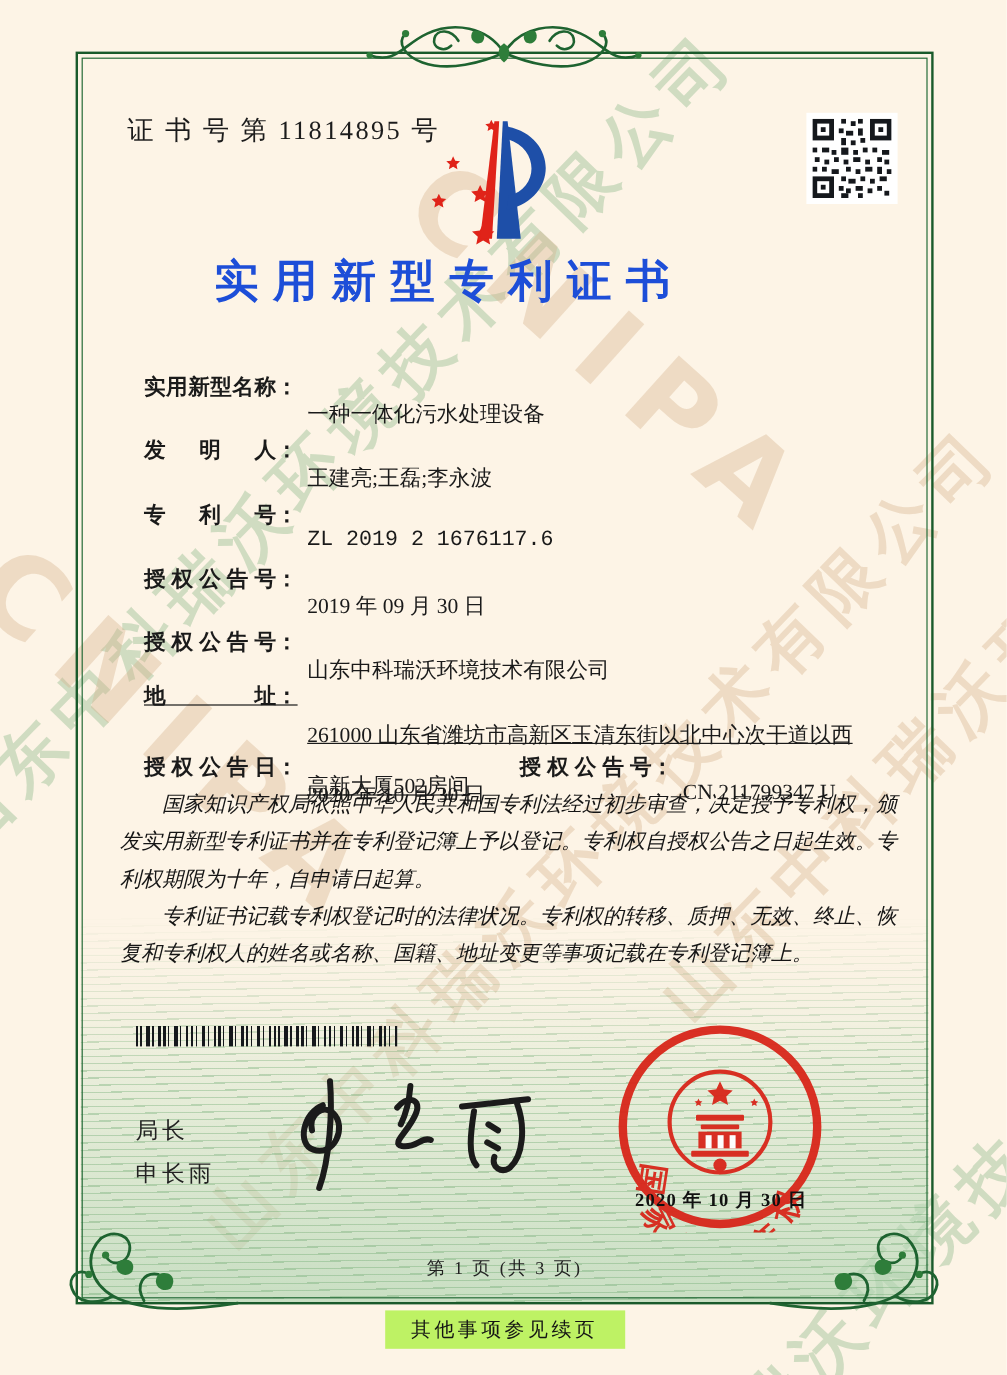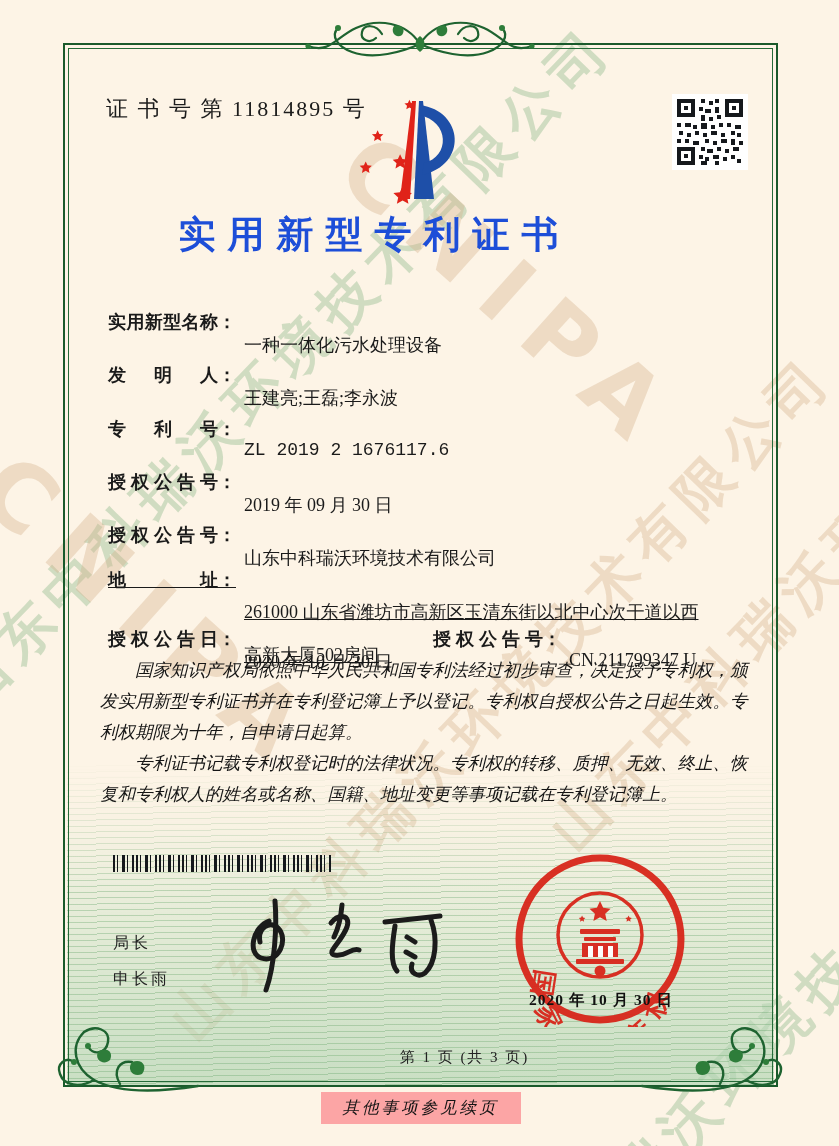--- a/index.html
+++ b/index.html
@@ -24,48 +24,48 @@
   .guilloche{position:absolute;left:67px;top:760px;width:707px;height:325px;
     background:
       repeating-linear-gradient(179deg, rgba(90,158,95,0.33) 0 1px, rgba(90,158,95,0) 1px 6px),
       linear-gradient(to bottom, rgba(198,226,198,0) 0%, rgba(198,226,198,0.40) 45%, rgba(178,213,180,0.70) 100%);
     -webkit-mask-image:linear-gradient(to bottom, transparent 0, #000 40%);
     mask-image:linear-gradient(to bottom, transparent 0, #000 40%);}
 
   .cert-no{left:106px;top:94px;font-size:22px;letter-spacing:2px;color:#1c1c1c;}
   .title{left:63px;top:210px;width:623px;text-align:center;font-size:37px;font-weight:bold;letter-spacing:12px;color:#1d4ed8;}
 
-  .row{position:absolute;left:108px;display:flex;font-size:18px;color:#1a1a1a;}
+  .row{position:absolute;left:120px;display:flex;font-size:18px;color:#1a1a1a;}
   .row .lbl{display:inline-block;width:110px;text-align:justify;text-align-last:justify;font-weight:600;}
   .row .colon{font-weight:600;margin:0 2px 0 0;}
   .row .val{margin-left:6px;margin-top:23px;}
   .val-wrap{width:462px;line-height:43px;}
 
   .paras{position:absolute;left:100px;top:655px;width:648px;font-size:17.5px;line-height:31px;
     font-style:italic;color:#151515;}
   .paras p{margin:0;text-indent:2em;}
 
   .barcode{position:absolute;left:113px;top:855px;width:218px;height:17px;
     background:repeating-linear-gradient(90deg,
       #15181c 0 2px, transparent 2px 4px,
       #15181c 4px 5px, transparent 5px 9px,
       #15181c 9px 12px, transparent 12px 14px,
       #15181c 14px 15px, transparent 15px 19px,
       #15181c 19px 21px, transparent 21px 23px);}
 
   .signer{position:absolute;left:113px;top:925px;font-family:"Liberation Sans",sans-serif;
-    font-size:16px;color:#222;letter-spacing:3px;line-height:36px;}
+    font-size:19px;color:#222;letter-spacing:3px;line-height:36px;}
 
   .seal-date{position:absolute;left:518px;top:990px;width:166px;text-align:center;
     font-size:15.5px;font-weight:600;color:#111;letter-spacing:1px;z-index:6;}
 
-  .page-no{position:absolute;left:63px;top:1048px;width:715px;text-align:center;font-size:15px;color:#222;letter-spacing:2px;z-index:6;padding-left:44px;}
+  .page-no{position:absolute;left:63px;top:1048px;width:715px;text-align:center;font-size:15px;color:#222;letter-spacing:2px;z-index:6;}
 
   .footnote{position:absolute;left:63px;top:1092px;width:715px;text-align:center;z-index:3;}
-  .footnote span{display:inline-block;background:#fca5a5;padding:5px 22px;font-size:16.5px;font-style:italic;color:#141414;letter-spacing:3px;}
+  .footnote span{display:inline-block;background:#bef264;padding:5px 22px;font-size:16.5px;color:#141414;letter-spacing:3px;}
 
   .qr-box{position:absolute;left:672px;top:94px;width:76px;height:76px;background:#fff;z-index:4;}
   .qr-box svg{position:absolute;left:5px;top:5px;}
 
   .z2{z-index:2}.z3{z-index:3}.z4{z-index:4}.z5{z-index:5}
 </style>
 </head>
 <body>
 
 <div class="page">

